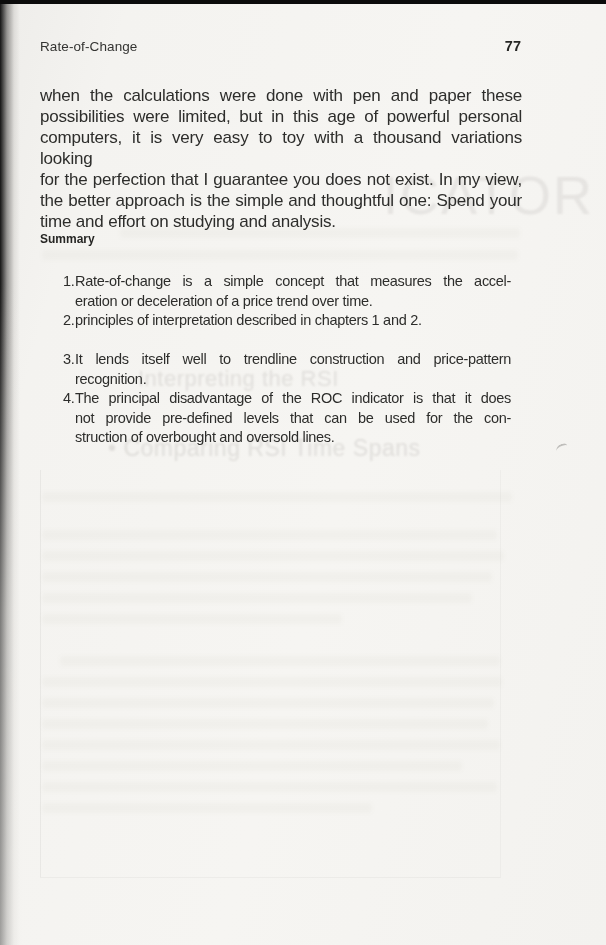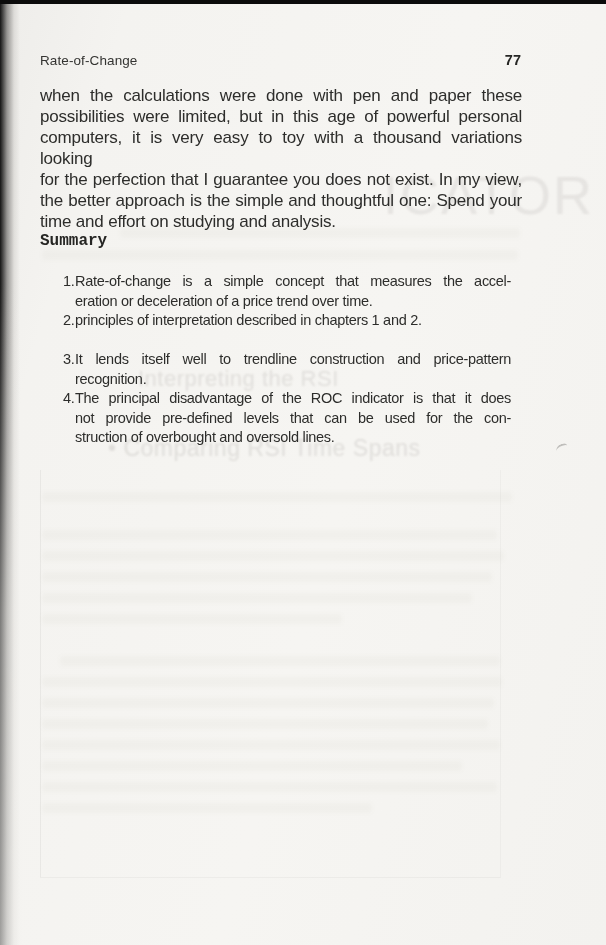--- a/index.html
+++ b/index.html
@@ -11,29 +11,29 @@
     font-family:"Liberation Sans","DejaVu Sans",sans-serif;
     color:#2d2d2b;
   }
   
   .top-edge{position:absolute;left:0;top:0;width:606px;height:4px;background:#0b0b0b;}
   .spine{position:absolute;left:0;top:0;width:20px;height:945px;
     background:linear-gradient(to right,rgba(8,8,8,0.95),rgba(40,38,36,0.45) 35%,rgba(110,105,100,0.14) 70%,rgba(110,105,100,0) 100%);}
   .spine-fade{position:absolute;left:0;top:0;width:22px;height:945px;
     background:linear-gradient(to bottom,rgba(244,243,240,0) 30%,rgba(244,243,240,0.45) 65%,rgba(244,243,240,0.62) 100%);}
   
-  .hdr{position:absolute;left:40px;top:38px;width:481px;display:flex;justify-content:space-between;align-items:baseline;margin-top:14px;}
+  .hdr{position:absolute;left:40px;top:38px;width:481px;display:flex;justify-content:space-between;align-items:baseline;}
   .hdr-title{font-size:13.5px;letter-spacing:0.1px;color:#343432;}
   .hdr-num{font-size:14.5px;font-weight:bold;color:#262624;}
   
   .para{position:absolute;left:40px;top:85px;width:482px;}
   .bline{font-size:17px;line-height:21px;letter-spacing:-0.2px;
     text-align:justify;text-align-last:justify;white-space:normal;}
   .bline.last{text-align:right;text-align-last:left;}
-  .sum-head{position:absolute;left:40px;top:232px;font-size:16px;font-weight:bold;color:#262624;font-family:Liberation Mono, monospace;}
+  .sum-head{position:absolute;left:40px;top:232px;font-size:12px;font-weight:bold;color:#262624;}
   .list-item{position:absolute;left:63px;width:459px;}
   .inum{position:absolute;left:0;top:0;font-size:14.5px;line-height:19.5px;letter-spacing:-0.2px;}
   .ilines{margin-left:12px;width:436px;}
   .iline{font-size:14.5px;line-height:19.5px;letter-spacing:-0.3px;
     text-align:justify;text-align-last:justify;}
   .iline.last{text-align:left;text-align-last:left;}
   
   .ghost{position:absolute;font-weight:normal;color:rgba(98,92,84,0.14);filter:blur(0.8px);white-space:nowrap;}
   .ghost-title{left:383px;top:164px;font-size:54px;letter-spacing:2px;color:rgba(98,92,84,0.10);filter:blur(1.2px);}
   .ghost-h1{left:138px;top:366px;font-size:22px;letter-spacing:0.5px;}

